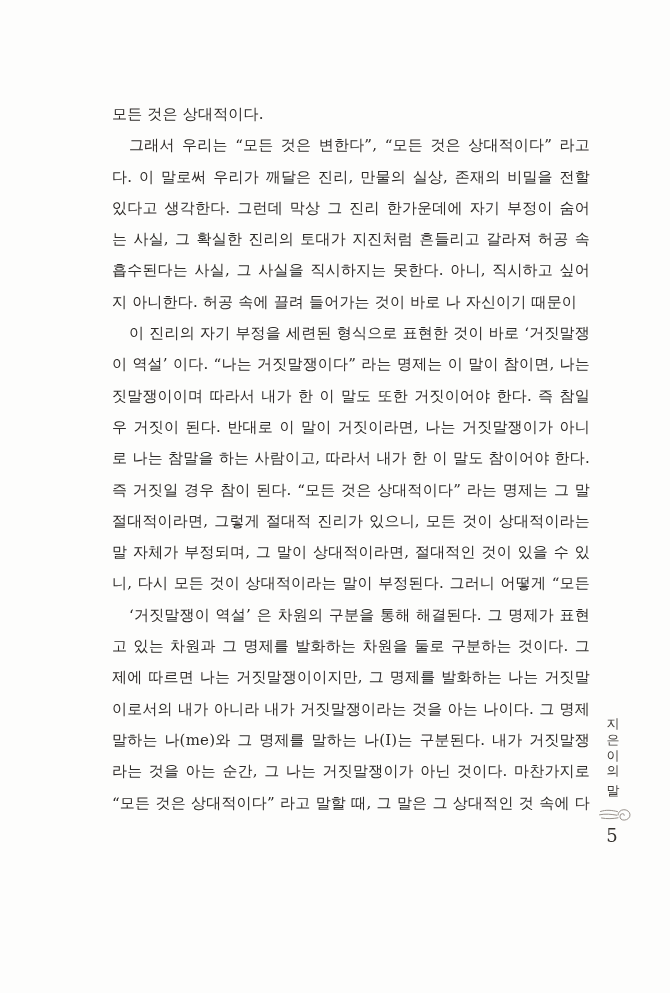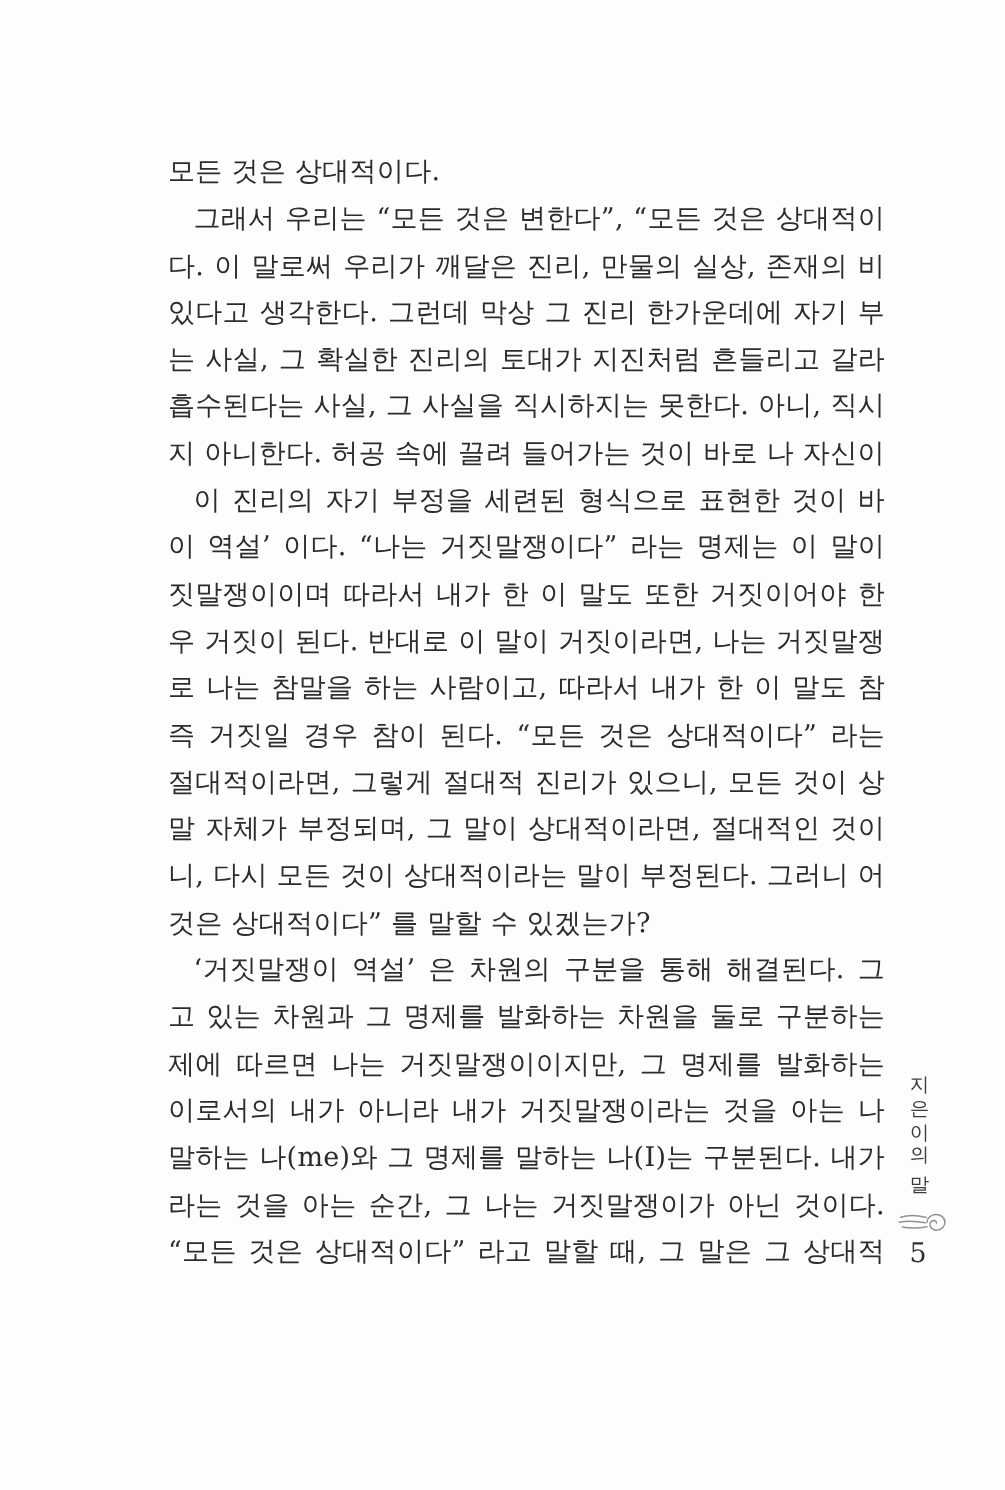--- a/index.html
+++ b/index.html
@@ -19,21 +19,21 @@
   
   .text-block {
     position: absolute;
     left: 112px;
     top: 99px;
     width: 478px;
   }
   .line {
     height: 31.3px;
     line-height: 31.3px;
-    font-size: 18px;
+    font-size: 15px;
     letter-spacing: 0.2px;
     text-align: justify;
     text-align-last: justify;
     white-space: normal;
     overflow: hidden;
   }
   .line.indent {
     text-indent: 17px;
   }
   .line.end {
@@ -99,21 +99,20 @@
     <div class="line end">지 아니한다. 허공 속에 끌려 들어가는 것이 바로 나 자신이기 때문이다.</div>
     <div class="line indent">이 진리의 자기 부정을 세련된 형식으로 표현한 것이 바로 ‘거짓말쟁</div>
     <div class="line">이 역설’ 이다. “나는 거짓말쟁이다” 라는 명제는 이 말이 참이면, 나는 거</div>
     <div class="line">짓말쟁이이며 따라서 내가 한 이 말도 또한 거짓이어야 한다. 즉 참일 경</div>
     <div class="line">우 거짓이 된다. 반대로 이 말이 거짓이라면, 나는 거짓말쟁이가 아니므</div>
     <div class="line">로 나는 참말을 하는 사람이고, 따라서 내가 한 이 말도 참이어야 한다.</div>
     <div class="line">즉 거짓일 경우 참이 된다. “모든 것은 상대적이다” 라는 명제는 그 말이</div>
     <div class="line">절대적이라면, 그렇게 절대적 진리가 있으니, 모든 것이 상대적이라는 그</div>
     <div class="line">말 자체가 부정되며, 그 말이 상대적이라면, 절대적인 것이 있을 수 있으</div>
     <div class="line">니, 다시 모든 것이 상대적이라는 말이 부정된다. 그러니 어떻게 “모든</div>
-    <div class="line end">것은 상대적이다” 를 말할 수 있겠는가?</div>
     <div class="line indent">‘거짓말쟁이 역설’ 은 차원의 구분을 통해 해결된다. 그 명제가 표현하</div>
     <div class="line">고 있는 차원과 그 명제를 발화하는 차원을 둘로 구분하는 것이다. 그 명</div>
     <div class="line">제에 따르면 나는 거짓말쟁이이지만, 그 명제를 발화하는 나는 거짓말쟁</div>
     <div class="line">이로서의 내가 아니라 내가 거짓말쟁이라는 것을 아는 나이다. 그 명제가</div>
     <div class="line">말하는 나(me)와 그 명제를 말하는 나(I)는 구분된다. 내가 거짓말쟁이</div>
     <div class="line">라는 것을 아는 순간, 그 나는 거짓말쟁이가 아닌 것이다. 마찬가지로</div>
     <div class="line">“모든 것은 상대적이다” 라고 말할 때, 그 말은 그 상대적인 것 속에 다시</div>
   </main>
 
   <aside class="margin-col">

